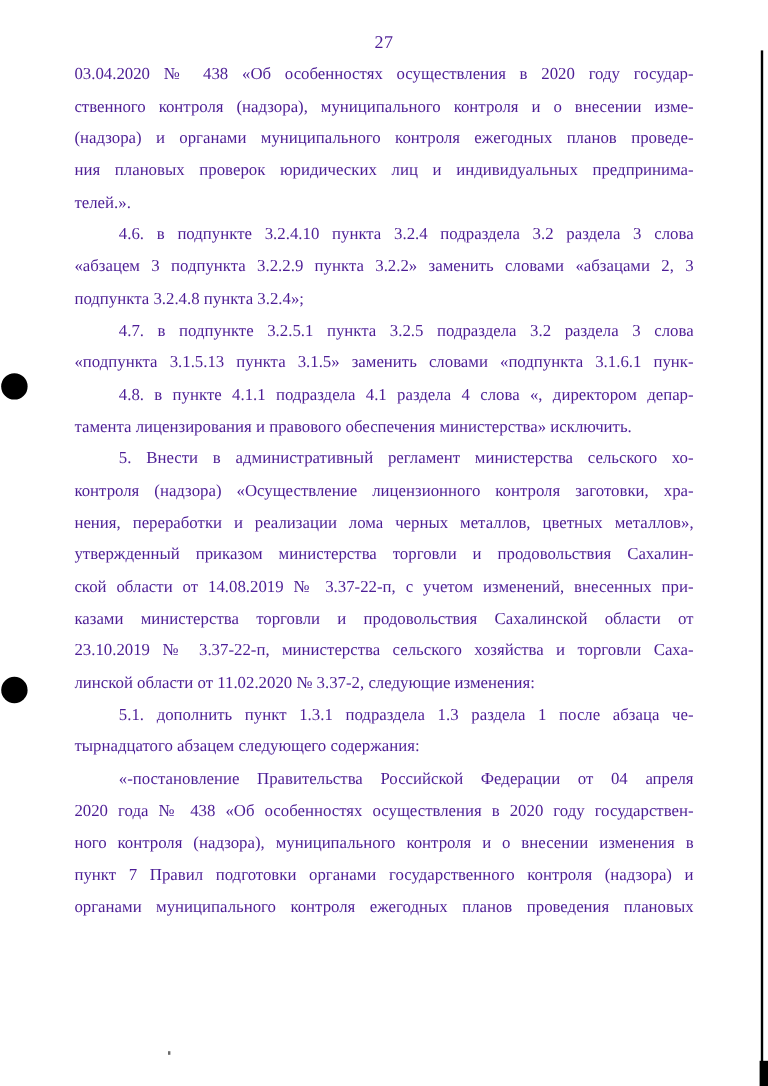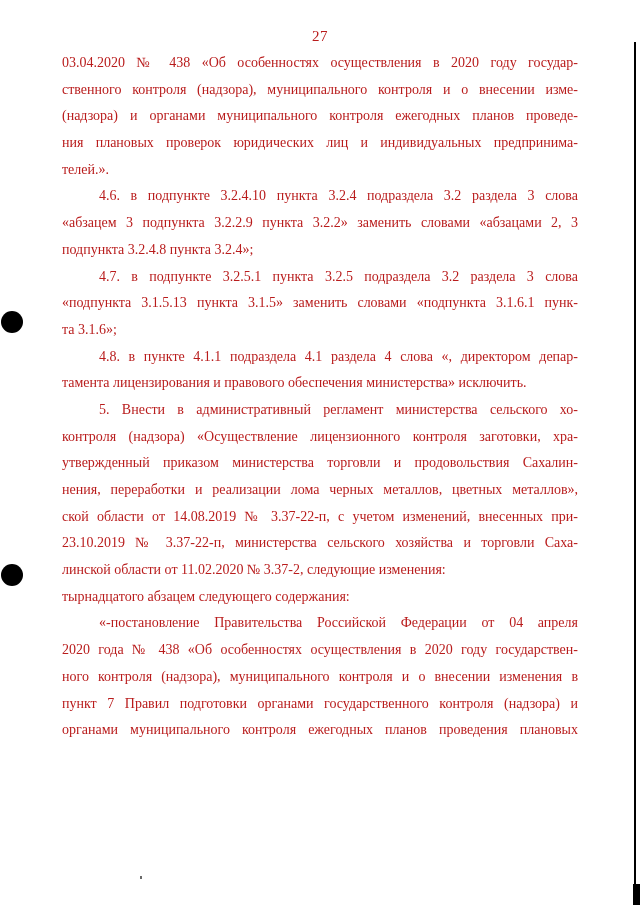--- a/index.html
+++ b/index.html
@@ -7,21 +7,21 @@
     padding: 0;
     background: #ffffff;
   }
   .page {
     position: relative;
     width: 640px;
     height: 905px;
     background: #ffffff;
     overflow: hidden;
     font-family: "Liberation Serif", "DejaVu Serif", serif;
-    color: #b91c1c;
+    color: #4c1d95;
   }
   .page-number {
     position: absolute;
     top: 28px;
     left: 0;
     width: 640px;
     text-align: center;
     font-size: 15px;
     letter-spacing: 0.5px;
   }
@@ -100,39 +100,40 @@
 
     <div class="para">
       <div class="line indent">4.6. в подпункте 3.2.4.10 пункта 3.2.4 подраздела 3.2 раздела 3 слова</div>
       <div class="line">«абзацем 3 подпункта 3.2.2.9 пункта 3.2.2» заменить словами «абзацами 2, 3</div>
       <div class="line last">подпункта 3.2.4.8 пункта 3.2.4»;</div>
     </div>
 
     <div class="para">
       <div class="line indent">4.7. в подпункте 3.2.5.1 пункта 3.2.5 подраздела 3.2 раздела 3 слова</div>
       <div class="line">«подпункта 3.1.5.13 пункта 3.1.5» заменить словами «подпункта 3.1.6.1 пунк-</div>
-      <div class="line last">та 3.1.6»;</div>
     </div>
 
     <div class="para">
       <div class="line indent">4.8. в пункте 4.1.1 подраздела 4.1 раздела 4 слова «, директором депар-</div>
       <div class="line last">тамента лицензирования и правового обеспечения министерства» исключить.</div>
     </div>
 
     <div class="para">
       <div class="line indent">5. Внести в административный регламент министерства сельского хо-</div>
       <div class="line">контроля (надзора) «Осуществление лицензионного контроля заготовки, хра-</div>
+      <div class="line">нения, переработки и реализации лома черных металлов, цветных металлов»,</div>
       <div class="line">утвержденный приказом министерства торговли и продовольствия Сахалин-</div>
-      <div class="line">нения, переработки и реализации лома черных металлов, цветных металлов»,</div>
       <div class="line">ской области от 14.08.2019 № 3.37-22-п, с учетом изменений, внесенных при-</div>
+      <div class="line">казами министерства торговли и продовольствия Сахалинской области от</div>
       <div class="line">23.10.2019 № 3.37-22-п, министерства сельского хозяйства и торговли Саха-</div>
       <div class="line last">линской области от 11.02.2020 № 3.37-2, следующие изменения:</div>
     </div>
 
     <div class="para">
+      <div class="line indent">5.1. дополнить пункт 1.3.1 подраздела 1.3 раздела 1 после абзаца че-</div>
       <div class="line last">тырнадцатого абзацем следующего содержания:</div>
     </div>
 
     <div class="para">
       <div class="line indent">«-постановление Правительства Российской Федерации от 04 апреля</div>
       <div class="line">2020 года № 438 «Об особенностях осуществления в 2020 году государствен-</div>
       <div class="line">ного контроля (надзора), муниципального контроля и о внесении изменения в</div>
       <div class="line">пункт 7 Правил подготовки органами государственного контроля (надзора) и</div>
       <div class="line">органами муниципального контроля ежегодных планов проведения плановых</div>
     </div>

